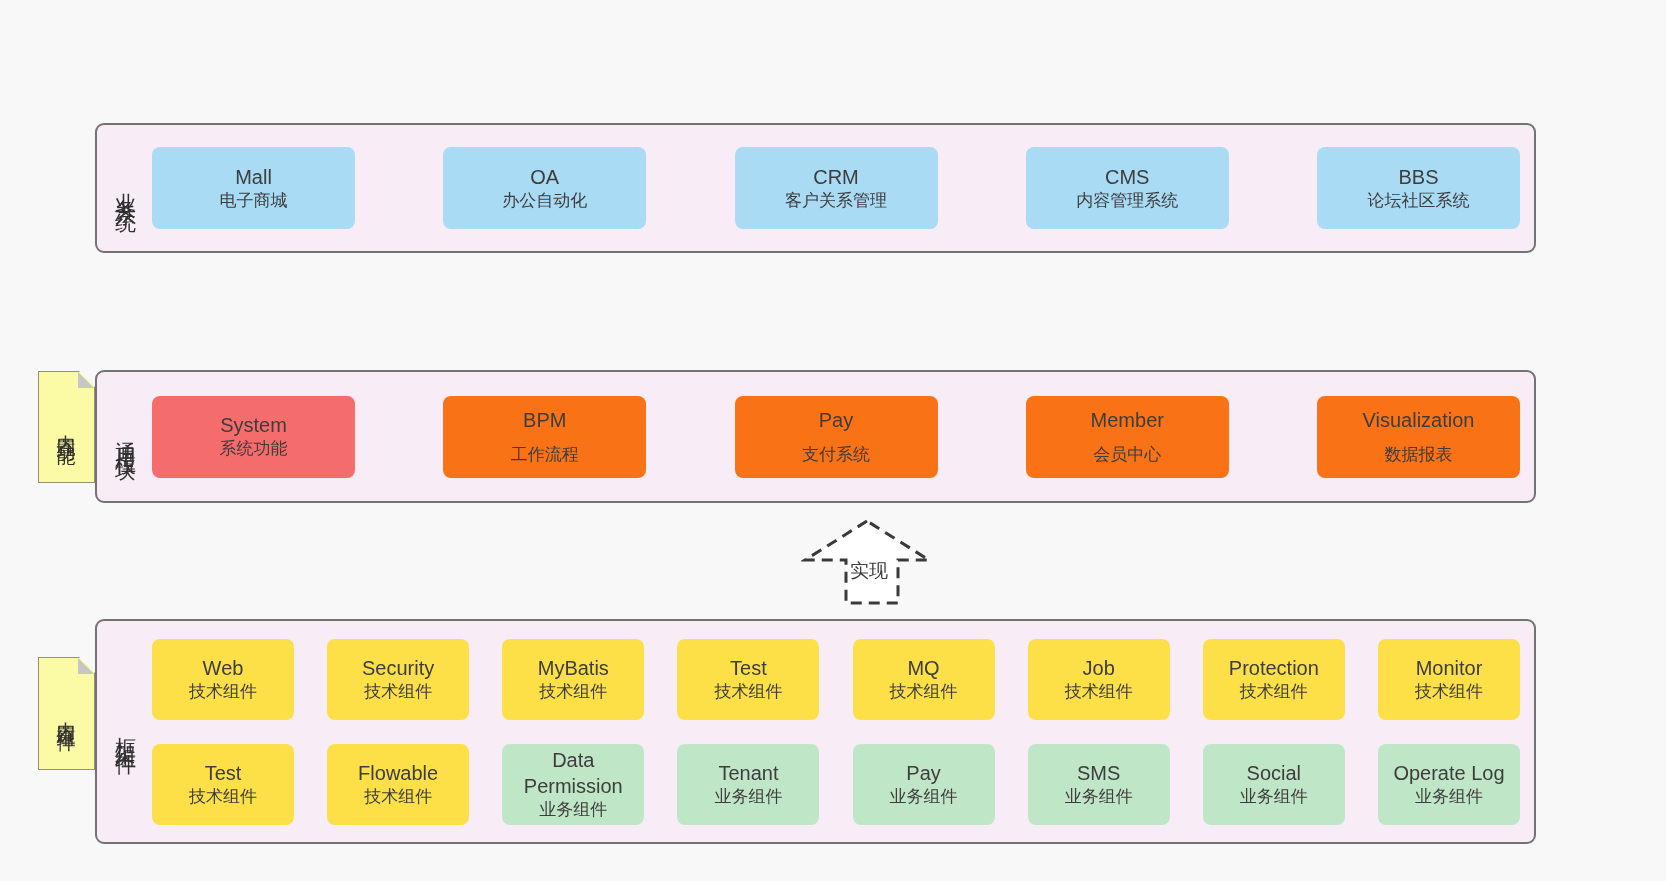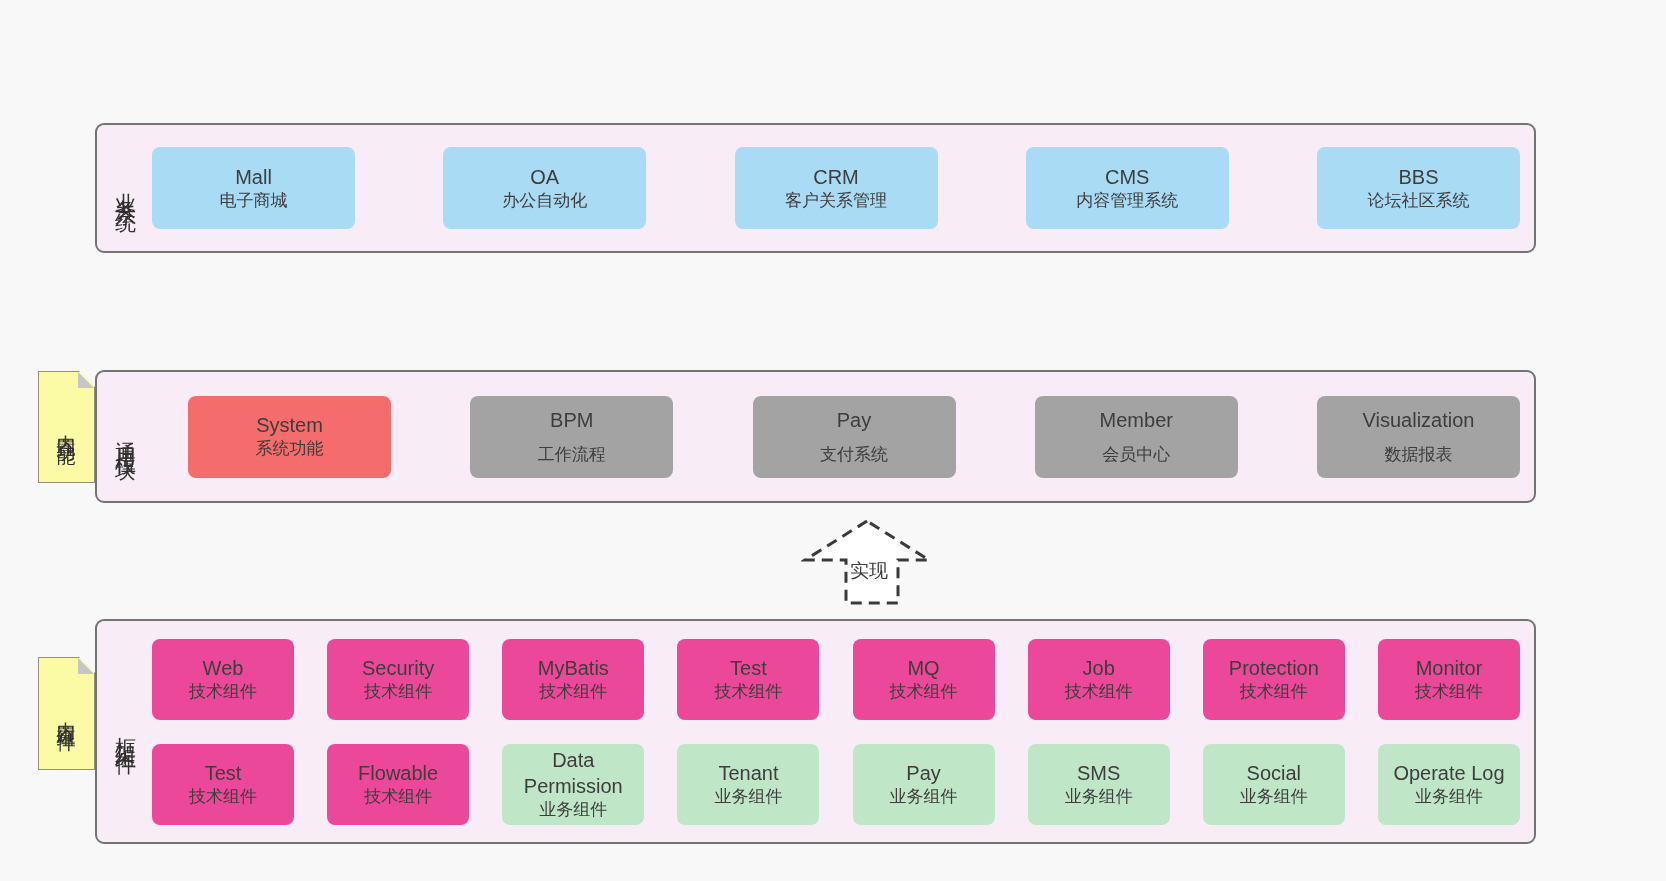--- a/index.html
+++ b/index.html
@@ -49,23 +49,23 @@
     display:flex; flex-direction:column; justify-content:center; align-items:center;
     text-align:center; line-height:1.3;
     box-sizing:border-box; padding:2px 4px;
   }
   .w6 { width:203px; height:82px; }
   .w8 { width:142px; height:81px; }
   .box-name { font-size:20px; }
   .box-desc { font-size:17px; }
 
   .blue        { background:#a9dbf5; }
-  .red         { background:#f56c6c;margin-left:36px; }
-  .pink        { background:#a3a3a3;gap:11px; }
-  .green       { background:#ec4899; }
+  .red         { background:#f56c6c; }
+  .pink        { background:#f97316;gap:11px; }
+  .green       { background:#fde047; }
   .light-green { background:#c0e6c8; }
 
   
   .note {
     position:absolute; left:38px; width:57px;
     background:#fbfba6;
     border:1px solid #919175;
     z-index:1;
     clip-path:polygon(0 0, calc(100% - 16px) 0, 100% 16px, 100% 100%, 0 100%);
     display:flex; align-items:center; justify-content:center;

